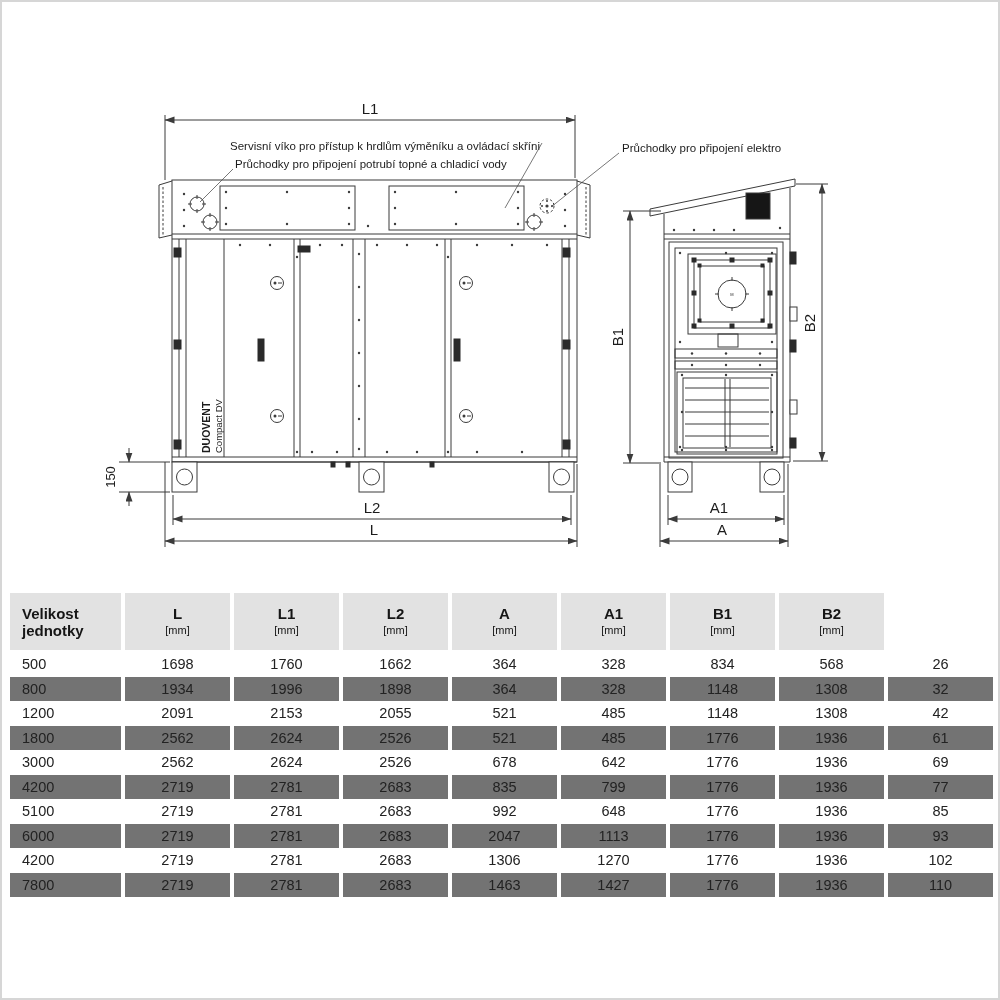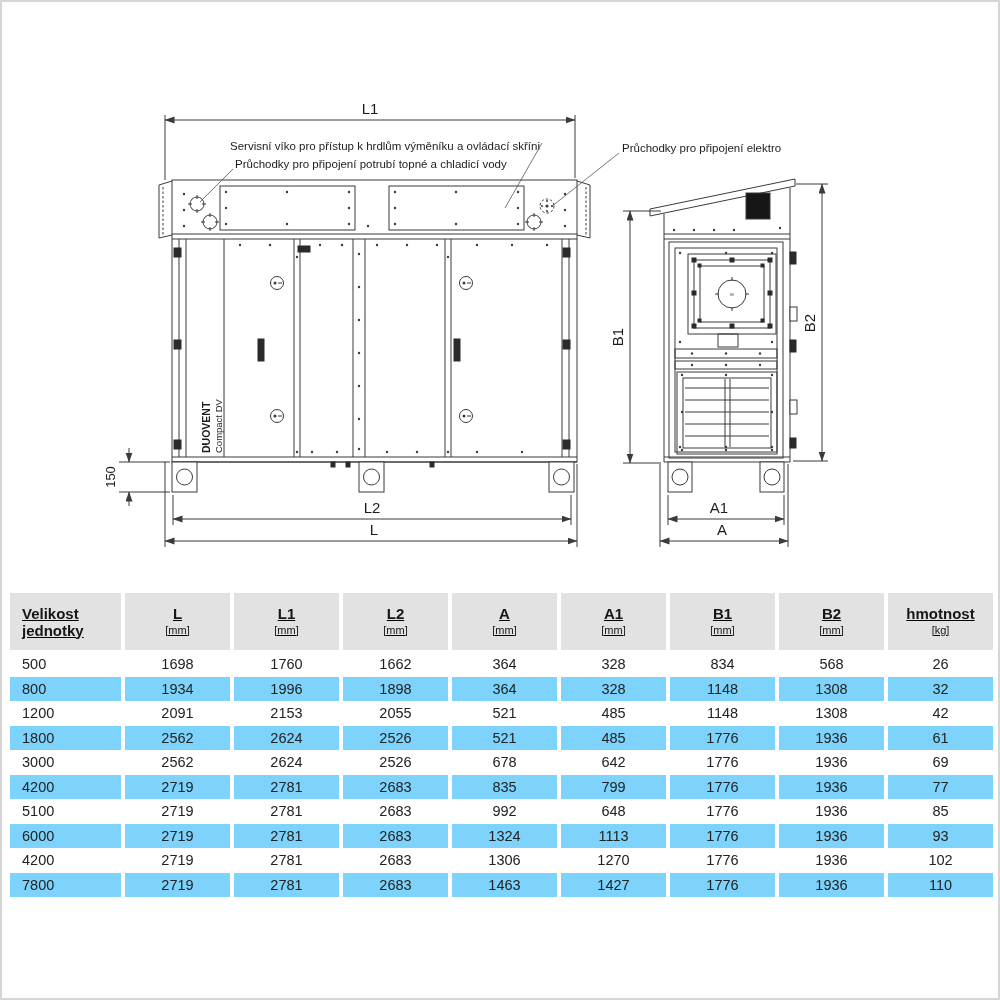--- a/index.html
+++ b/index.html
@@ -21,30 +21,30 @@
   text.ann    { font:11.5px "Liberation Sans","DejaVu Sans",sans-serif; fill:#1c1c1c; }
   text.brand  { font:bold 10.5px "Liberation Sans","DejaVu Sans",sans-serif; fill:#1c1c1c; }
   text.brand2 { font:9.5px "Liberation Sans","DejaVu Sans",sans-serif; fill:#1c1c1c; }
   text.fanlab { font:4px "Liberation Sans","DejaVu Sans",sans-serif; fill:#1c1c1c; }
 
   
   .tbl  { position:absolute; top:591px; left:8px; }
   .thead,.trow { display:grid; grid-template-columns:111px repeat(8,105px); column-gap:4px; }
   .thead { height:57px; margin-bottom:2px; }
   .hcell { background:#e2e2e2; display:flex; flex-direction:column; justify-content:center;
-           align-items:center; line-height:17px; box-sizing:border-box;text-decoration:underline; }
+           align-items:center; line-height:17px; box-sizing:border-box; }
   .hcell .h1 { font-weight:bold; font-size:15px; color:#161616; }
   .hcell .h2 { font-size:11px; color:#161616; }
   .hcell.first { align-items:flex-start; padding-left:12px; }
   .hcell.first .h2 { font-weight:bold; font-size:15px; }
   .trow { height:24.5px; }
   .trow .cell { display:flex; align-items:center; justify-content:center;
                 font-size:14.5px; color:#222; box-sizing:border-box; }
   .trow .cell.first { justify-content:flex-start; padding-left:12px; }
-  .trow.shaded .cell { background:#7dd3fc; }
+  .trow.shaded .cell { background:#737373; }
 </style>
 </head>
 <body>
 
 <div class="page">
 
 <svg class="drawing" width="1000" height="578" viewBox="0 0 1000 578">
   <defs>
     <marker id="ar" orient="auto-start-reverse" markerWidth="11" markerHeight="8" refX="9.5" refY="3.5">
       <path d="M0,0 L10,3.5 L0,7 z" fill="#3b3b3b"></path>
@@ -422,24 +422,20 @@
       <span class="h2">[mm]</span>
     </div>
     <div class="hcell">
       <span class="h1">B1</span>
       <span class="h2">[mm]</span>
     </div>
     <div class="hcell">
       <span class="h1">B2</span>
       <span class="h2">[mm]</span>
     </div>
-    <div class="hcell">
-      <span class="h1">hmotnost</span>
-      <span class="h2">[kg]</span>
-    </div>
   </div>
   <div>
         <div class="trow">
           <div class="cell first">500</div>
           <div class="cell">1698</div>
           <div class="cell">1760</div>
           <div class="cell">1662</div>
           <div class="cell">364</div>
           <div class="cell">328</div>
           <div class="cell">834</div>
@@ -510,21 +506,21 @@
           <div class="cell">648</div>
           <div class="cell">1776</div>
           <div class="cell">1936</div>
           <div class="cell">85</div>
         </div>
         <div class="trow shaded">
           <div class="cell first">6000</div>
           <div class="cell">2719</div>
           <div class="cell">2781</div>
           <div class="cell">2683</div>
-          <div class="cell">1324</div>
+          <div class="cell">2047</div>
           <div class="cell">1113</div>
           <div class="cell">1776</div>
           <div class="cell">1936</div>
           <div class="cell">93</div>
         </div>
         <div class="trow">
           <div class="cell first">4200</div>
           <div class="cell">2719</div>
           <div class="cell">2781</div>
           <div class="cell">2683</div>

